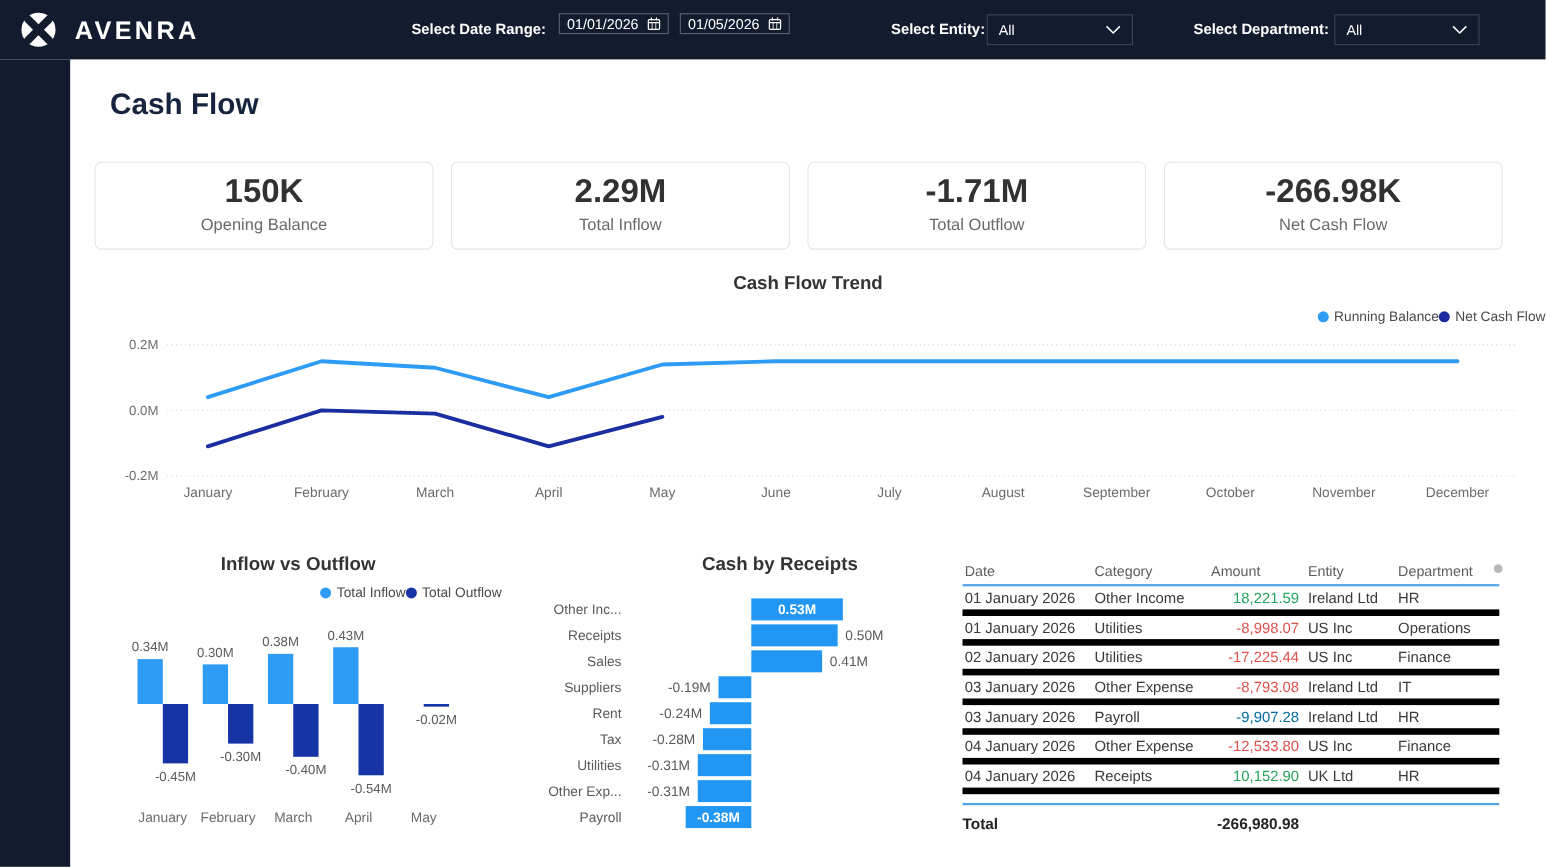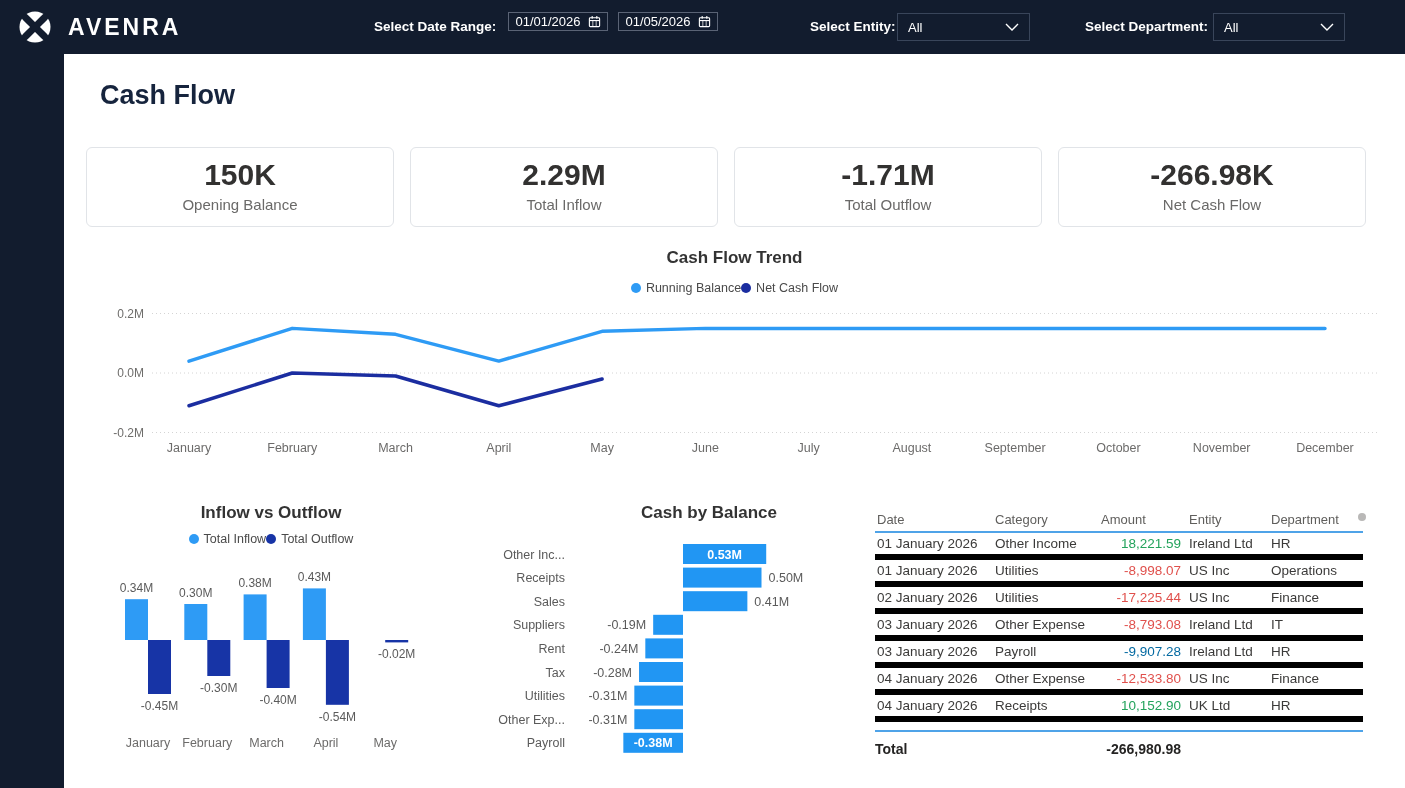--- a/index.html
+++ b/index.html
@@ -27,21 +27,21 @@
   #page-title { position:absolute; left:36px; top:26px; font-size:27px; font-weight:bold; color:#16243D; }
 
   #kpi-row { position:absolute; left:22px; top:93px; width:1280px; display:flex; gap:16px; }
   .kpi-card { flex:1; height:80px; border:1px solid #E1E4E8; border-radius:6px;
     background:#fff; text-align:center; padding-top:10px; }
   .kpi-value { font-size:30px; font-weight:600; color:#323130; line-height:34px; }
   .kpi-label { font-size:15px; color:#6A6968; margin-top:4px; }
 
   .chart-title { position:absolute; font-size:17px; font-weight:600; color:#333; }
   #trend-title { left:0; top:194px; width:1341px; text-align:center; }
-  .legend { position:absolute; display:flex; justify-content:center; }
+  .legend { position:absolute; display:flex; justify-content:flex-end; }
   #trend-legend { left:0; top:227px; width:1341px; }
   .legend-item { display:flex; align-items:center; gap:5px; font-size:12.5px; color:#4A4A4A; cursor:pointer; }
   .legend-dot { width:10px; height:10px; border-radius:50%; display:inline-block; }
 
   #trend-svg { position:absolute; left:22px; top:250px; }
 
   #inout-title { left:22px; top:449px; width:370px; text-align:center; }
   #inout-legend { left:22px; top:478px; width:370px; }
   #inout-svg { position:absolute; left:30px; top:500px; }
 
@@ -209,21 +209,21 @@
       <rect x="208.89999999999998" y="34.4" width="23" height="51.6" fill="#2E9BF5"></rect>
       <text x="220.39999999999998" y="27.4" text-anchor="middle" font-size="12" fill="#5A5A5A">0.43M</text>
       <rect x="231.89999999999998" y="86" width="23" height="64.80000000000001" fill="#1734A6"></rect>
       <text x="243.39999999999998" y="166.8" text-anchor="middle" font-size="12" fill="#5A5A5A">-0.54M</text>
       <text x="231.89999999999998" y="193" text-anchor="middle" font-size="12.5" fill="#6C6B6A">April</text>
       <rect x="291.2" y="86" width="23" height="2.4" fill="#1734A6"></rect>
       <text x="302.7" y="104.4" text-anchor="middle" font-size="12" fill="#5A5A5A">-0.02M</text>
       <text x="291.2" y="193" text-anchor="middle" font-size="12.5" fill="#6C6B6A">May</text>
     </svg>
 
-  <div class="chart-title" id="cat-title">Cash by Balance</div>
+  <div class="chart-title" id="cat-title">Cash by Receipts</div>
   <svg id="cat-svg" width="420" height="232">
       <text x="111" y="18.5" text-anchor="end" font-size="12.5" fill="#5A5A5A">Other Inc...</text>
       <rect x="229" y="4" width="83.21000000000001" height="20" fill="#2196F3"></rect>
       <text x="270.605" y="18.5" text-anchor="middle" font-size="12.5" fill="#fff" font-weight="600">0.53M</text>
       <text x="111" y="42.1" text-anchor="end" font-size="12.5" fill="#5A5A5A">Receipts</text>
       <rect x="229" y="27.6" width="78.5" height="20" fill="#2196F3"></rect>
       <text x="314.5" y="42.1" text-anchor="start" font-size="12.5" fill="#5A5A5A" font-weight="normal">0.50M</text>
       <text x="111" y="65.7" text-anchor="end" font-size="12.5" fill="#5A5A5A">Sales</text>
       <rect x="229" y="51.2" width="64.36999999999999" height="20" fill="#2196F3"></rect>
       <text x="300.37" y="65.7" text-anchor="start" font-size="12.5" fill="#5A5A5A" font-weight="normal">0.41M</text>

